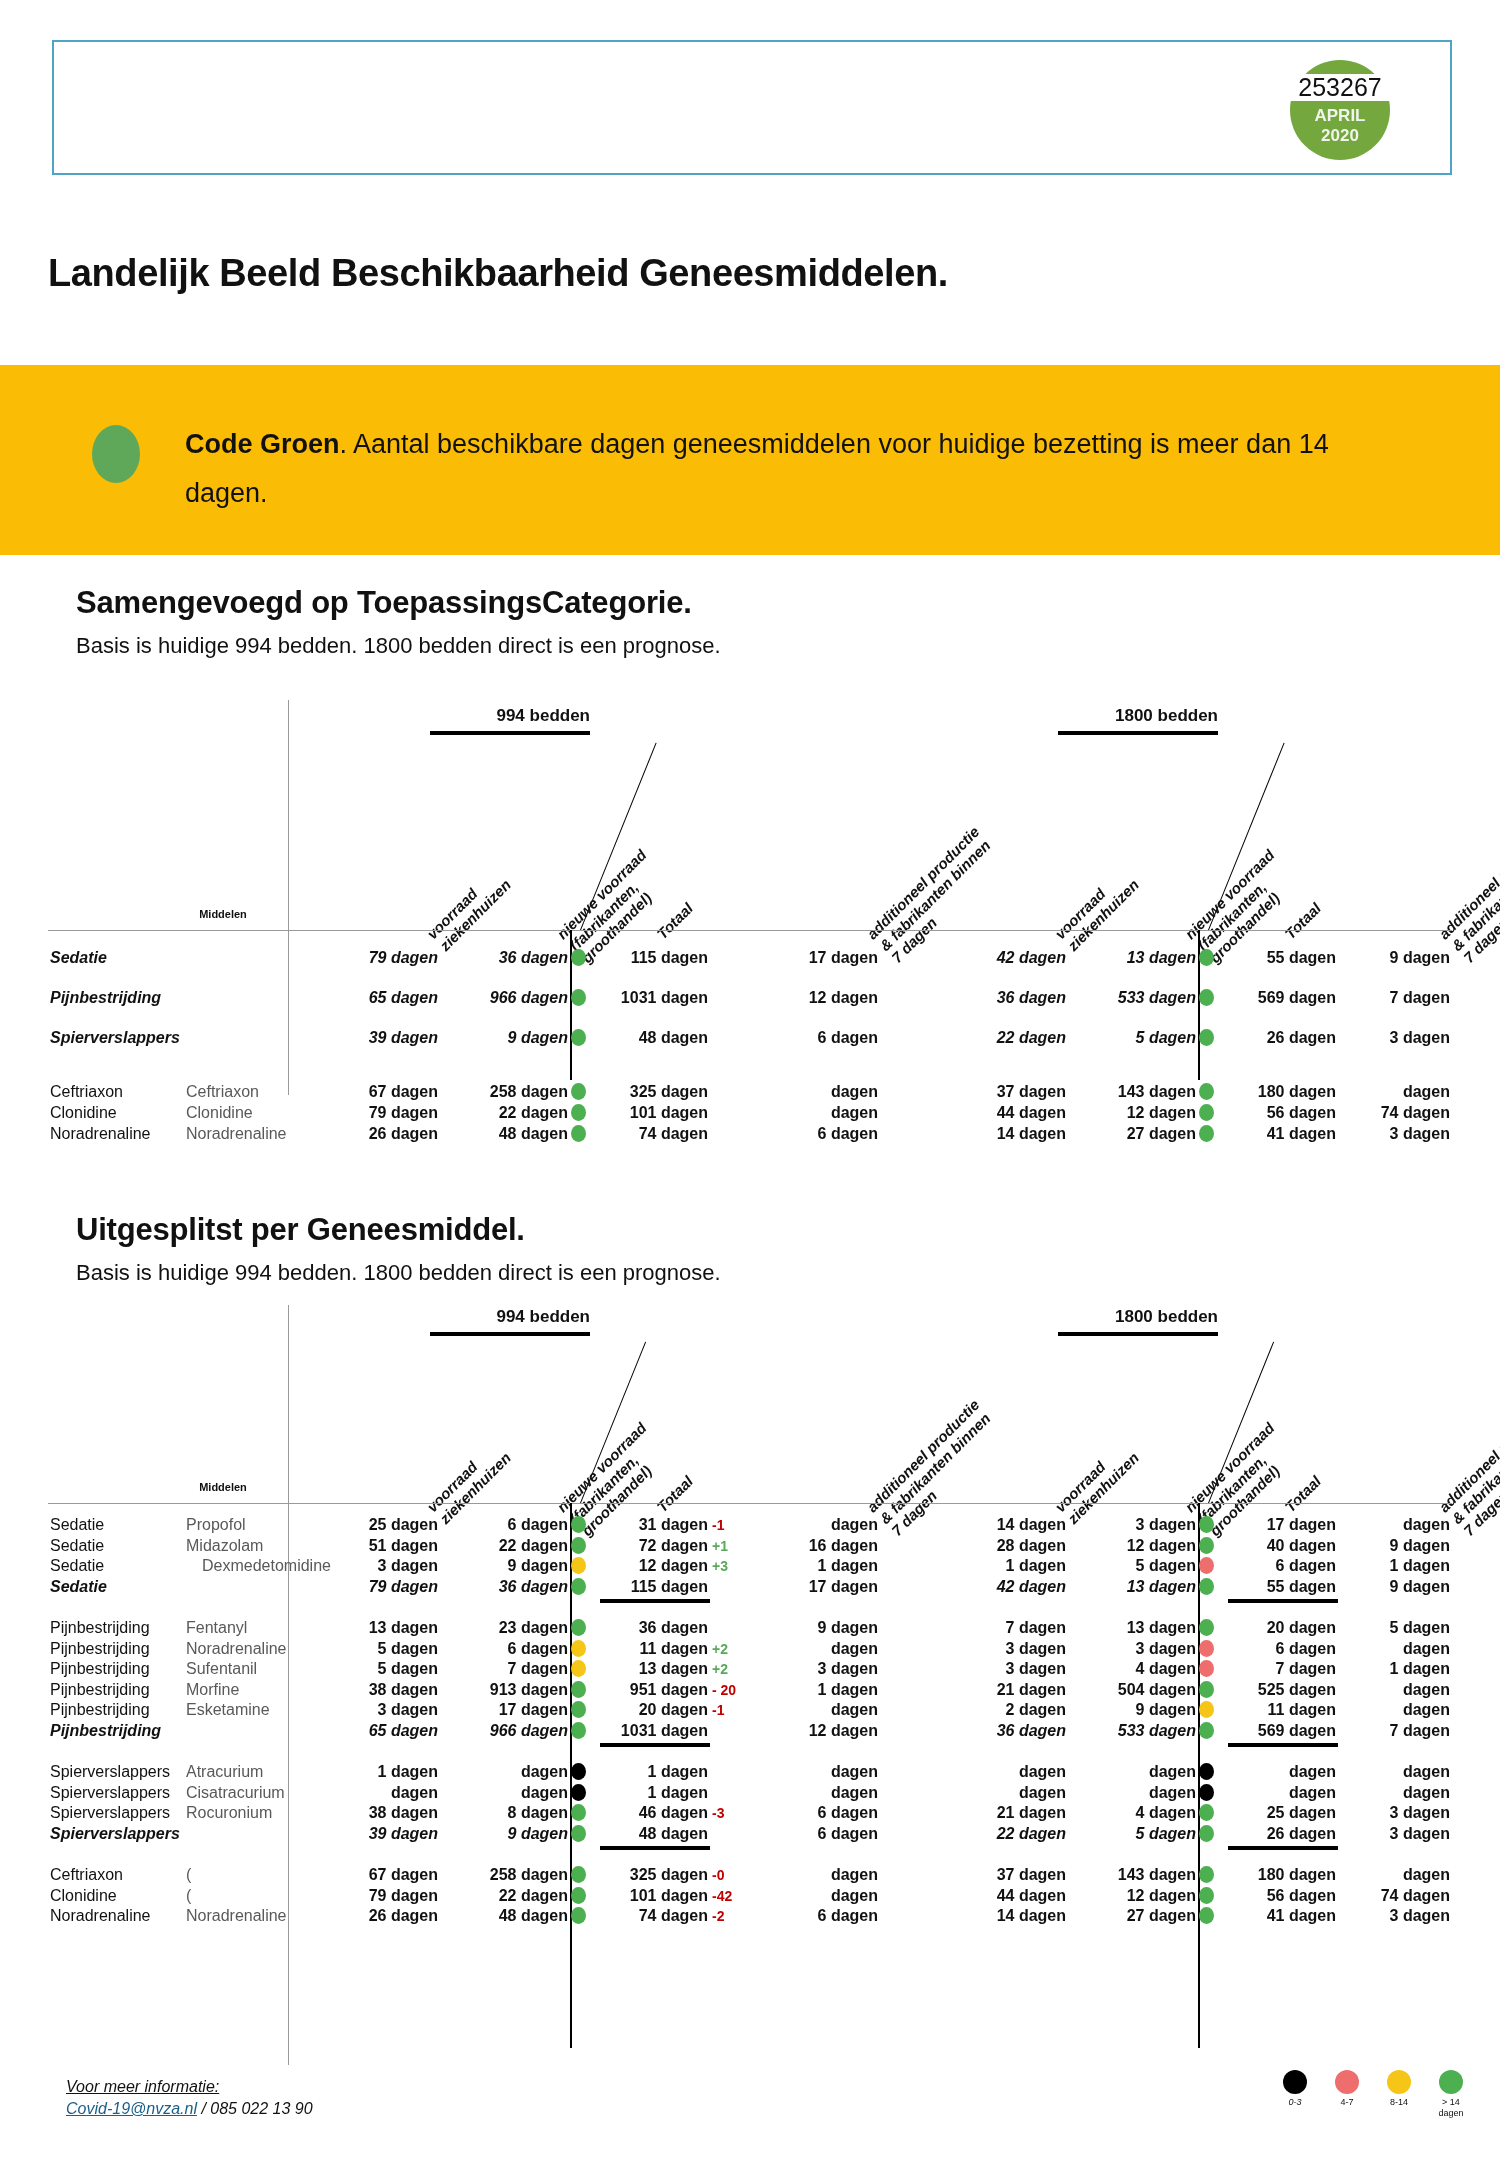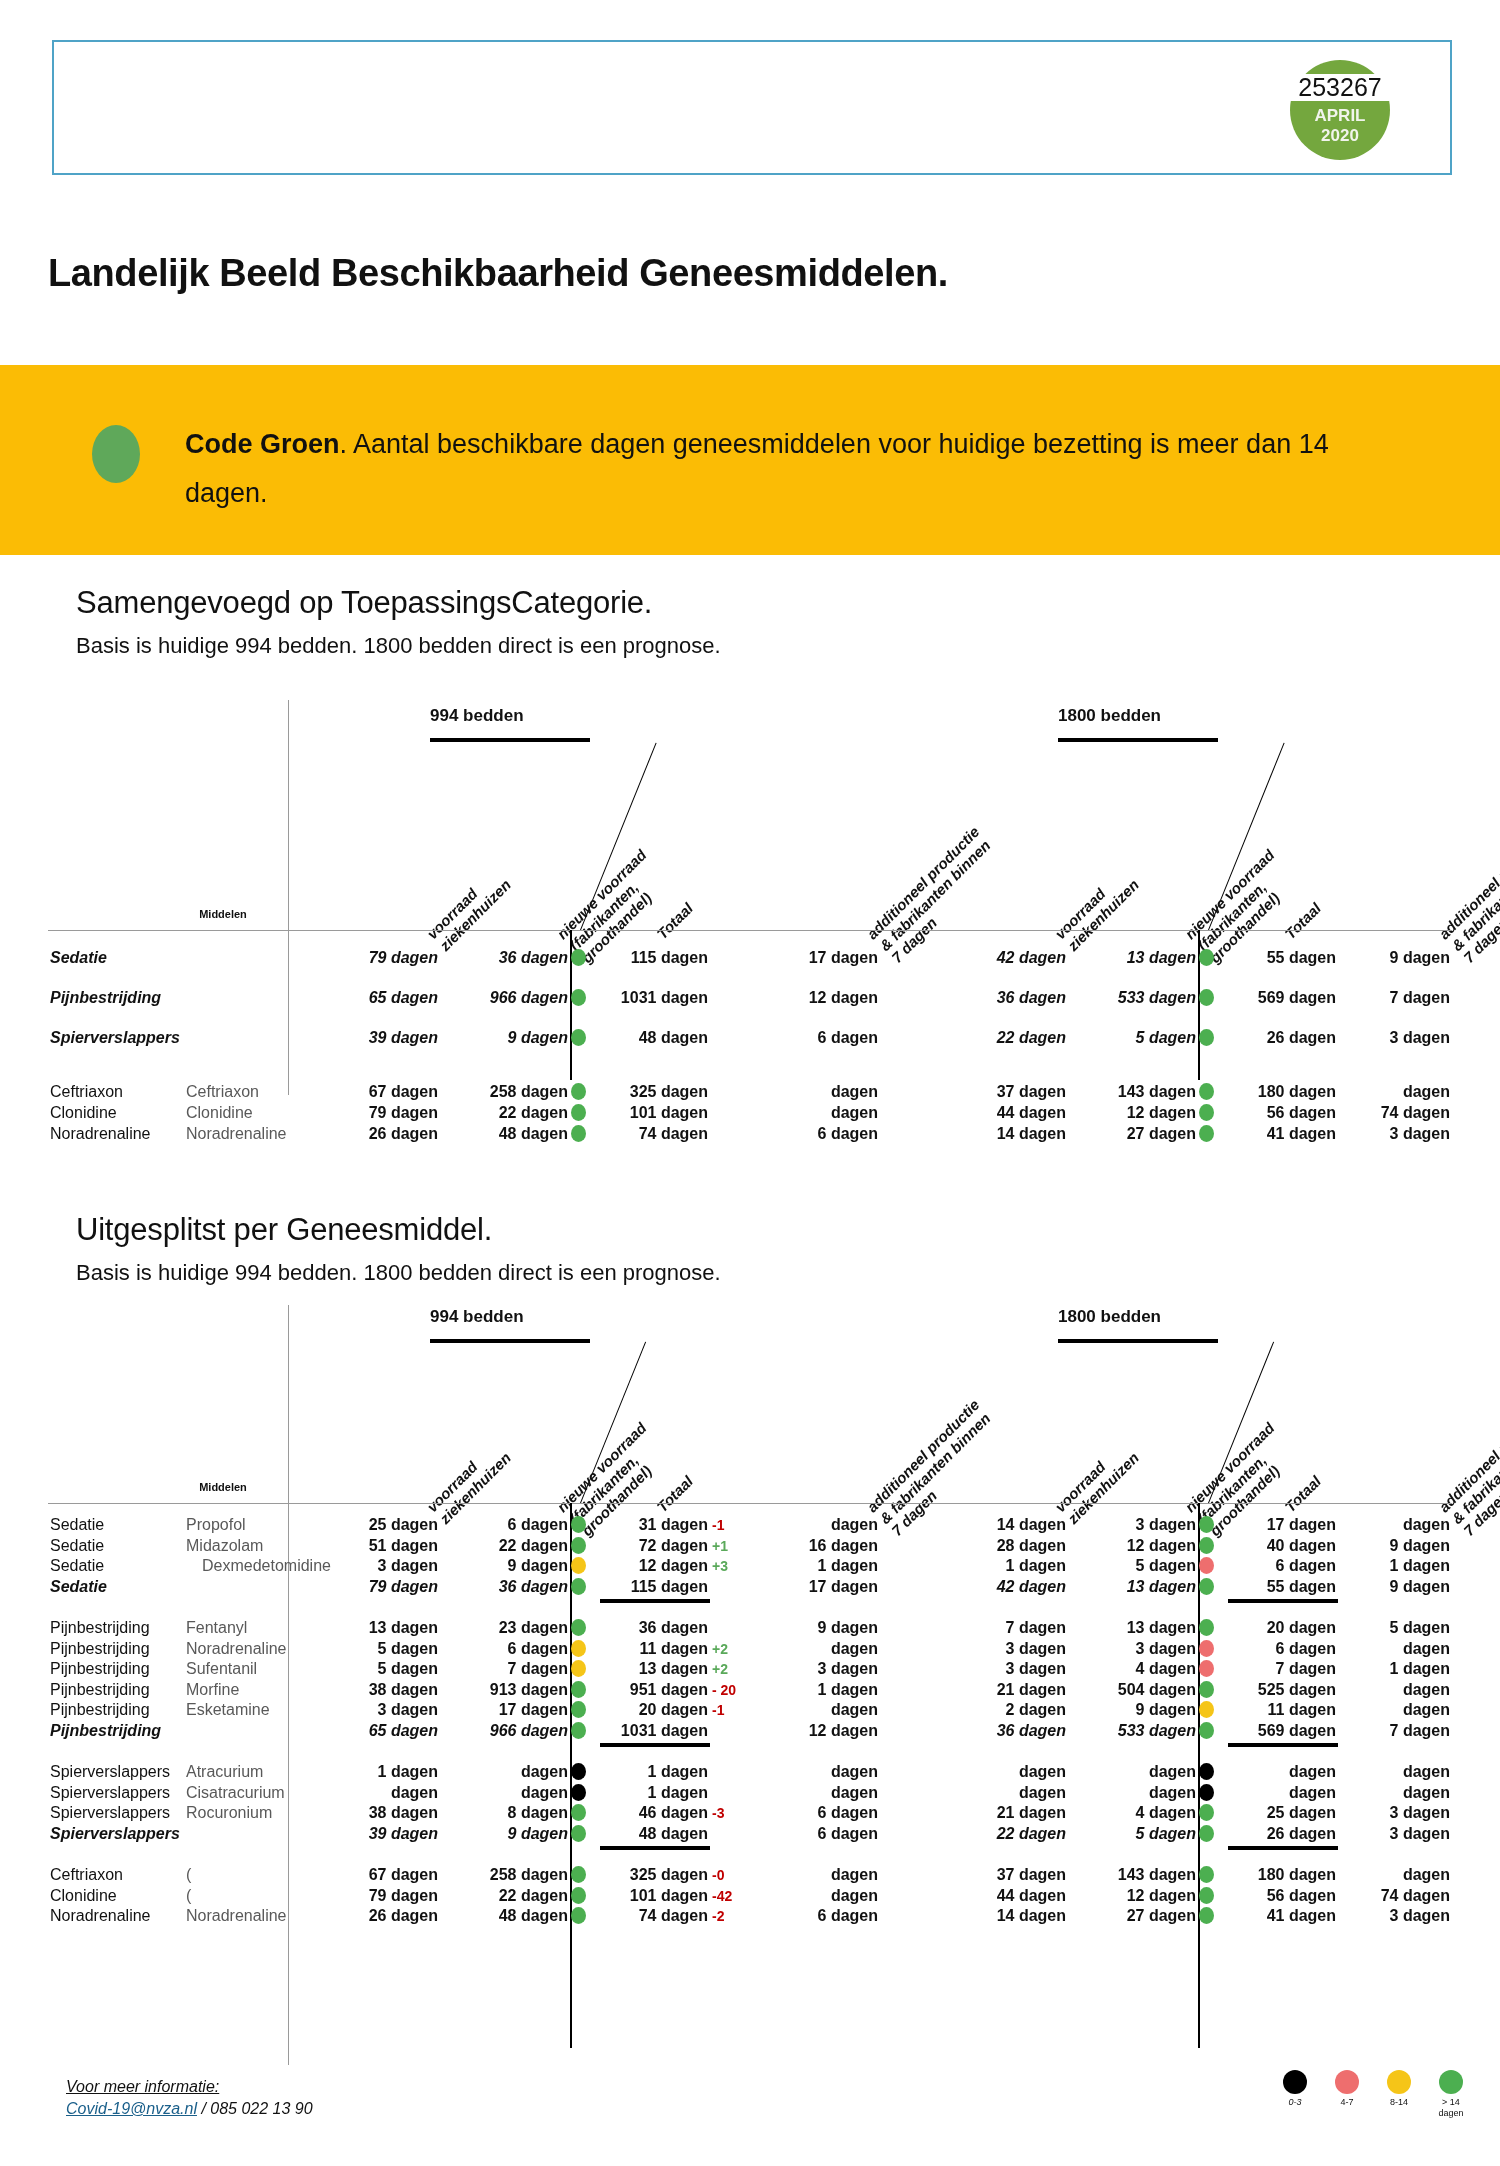--- a/index.html
+++ b/index.html
@@ -66,32 +66,32 @@
     border-radius:50%; background:#5fa85a;
   }
   .banner-text{
     position:absolute; left:185px; top:55px; width:1180px;
     font-size:27px; line-height:49px; color:#111;
   }
   .banner-text b{ font-weight:700; }
 
   
   .sec-title{
-    position:absolute; font-size:31px; font-weight:400; letter-spacing:-.2px;
+    position:absolute; font-size:31px; font-weight:700; letter-spacing:-.2px;
   }
   .sec-sub{
     position:absolute; font-size:22px; font-weight:400;
   }
 
   
   .tbl{ position:absolute; left:48px; width:1404px; }
 
   .colgroup-label{
-    position:absolute; text-align:left; font-size:17px; font-weight:700;
-    border-bottom:4px solid #000; padding-bottom:12px;
+    position:absolute; text-align:right; font-size:17px; font-weight:700;
+    border-bottom:4px solid #000; padding-bottom:5px;
   }
 
   .rot-hdr{
     position:absolute; bottom:0; left:0;
     transform-origin: left bottom;
     transform: rotate(-45deg);
     white-space:nowrap;
     font-size:15px; font-weight:700; font-style:italic;
     line-height:17px;
   }

